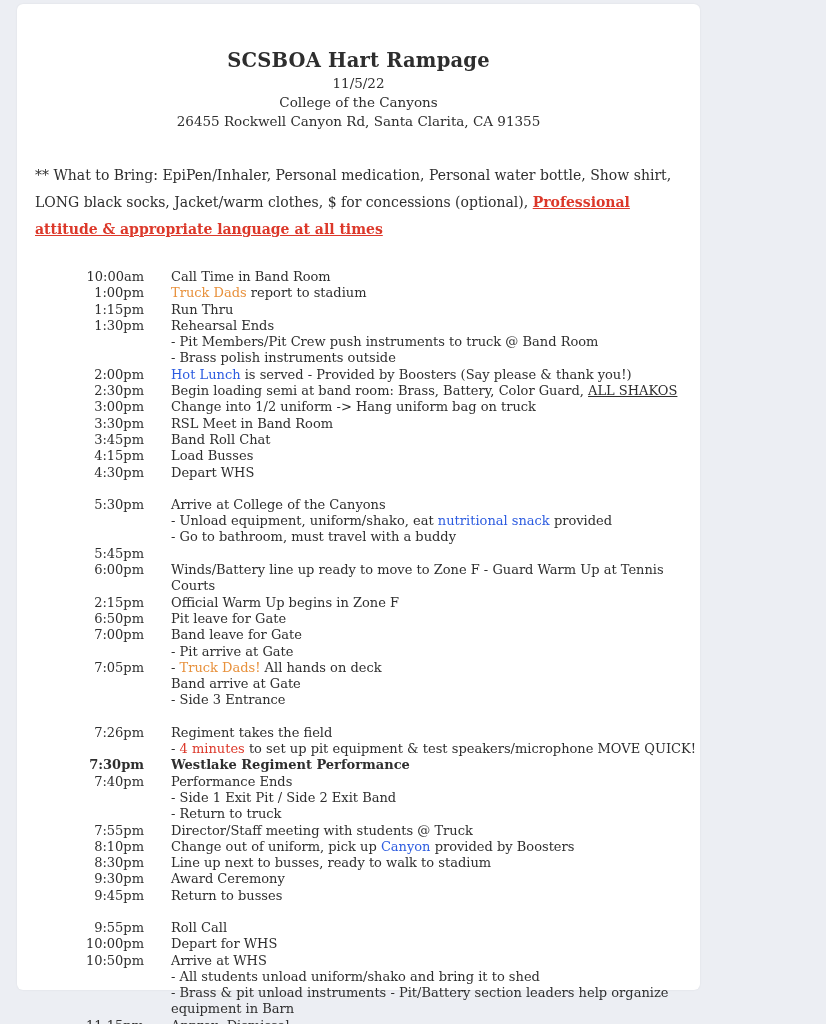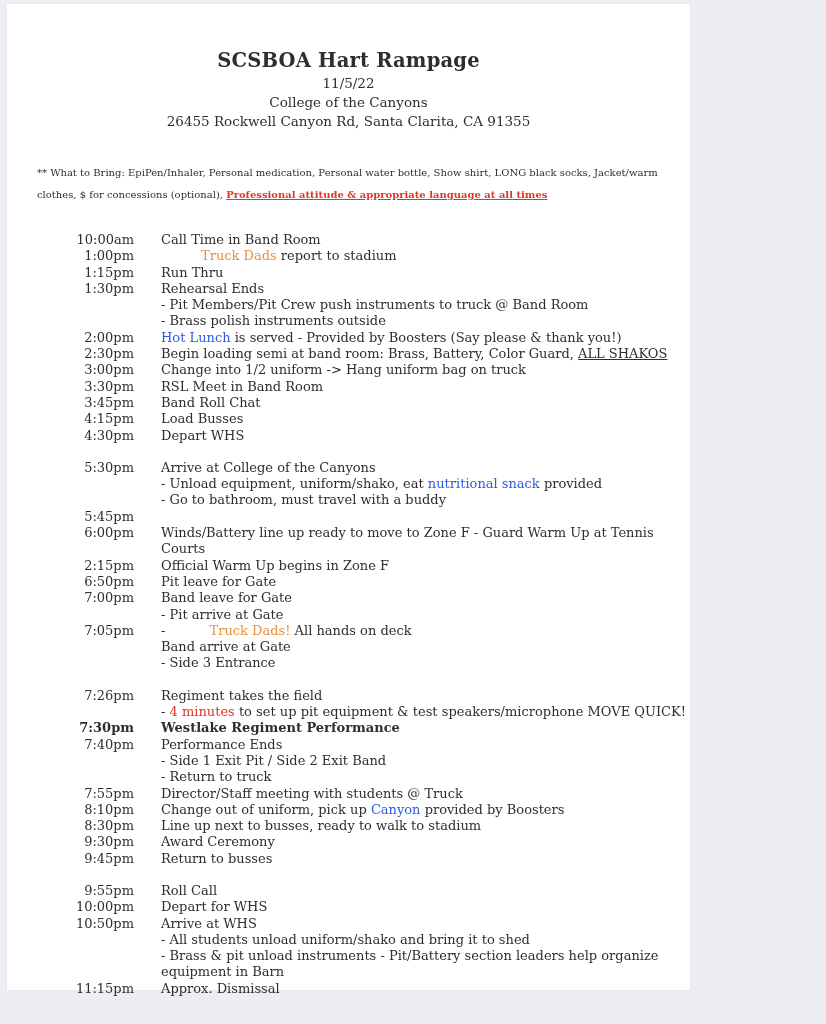--- a/index.html
+++ b/index.html
@@ -5,55 +5,56 @@
   html,body{margin:0;padding:0;}
   body{
     width:826px;height:1024px;
     background:#eceef3;
     font-family:"DejaVu Serif","Liberation Serif",serif;
     position:relative;
     overflow:hidden;
   }
   .page{
     position:absolute;
-    left:7px; top:4px; width:683px; height:986px;
+    left:17px; top:4px; width:683px; height:986px;
     background:#ffffff;
     box-shadow:0 0 2px rgba(0,0,0,0.08);
     color:var(--ink,#2e2e2e);
+    border-radius:6px;
   }
   
   .header{ text-align:center; padding-top:44px; }
   .title{
     font-size:19.5px; font-weight:bold; line-height:26px;
     letter-spacing:0.2px;
   }
   .meta-line{ font-size:13.5px; line-height:19px; }
   
   .bring{
-    margin:31px 28px 0 30px;
-    font-size:10px; line-height:22px;
+    margin:31px 28px 0 18px;
+    font-size:14px; line-height:27px;
   }
   .bring .highlight{
     color:var(--red,#dc382a);
     font-weight:bold;
     text-decoration:underline;
   }
   
   .schedule{ margin-top:26px; font-size:13px; }
   .row{
     display:grid;
     grid-template-columns:127px 1fr;
     column-gap:27px;
   }
   .row.gap{ margin-top:16px; }
   .time{ text-align:right; line-height:16.3px; }
   .row.bold .time{ font-weight:bold; }
   .desc{ }
   .line{ line-height:16.3px; }
-  .seg-orange{ color:var(--orange,#e8913c);margin-left:40px; }
+  .seg-orange{ color:var(--orange,#e8913c); }
   .seg-blue{ color:var(--blue,#2d5ce0); }
   .seg-red{ color:var(--red,#dc382a); }
   .seg-underline{ text-decoration:underline; }
   .seg-italic{ }
   .seg-bold{ font-weight:bold; }
 </style>
 </head>
 <body>
 
 <div class="page">

